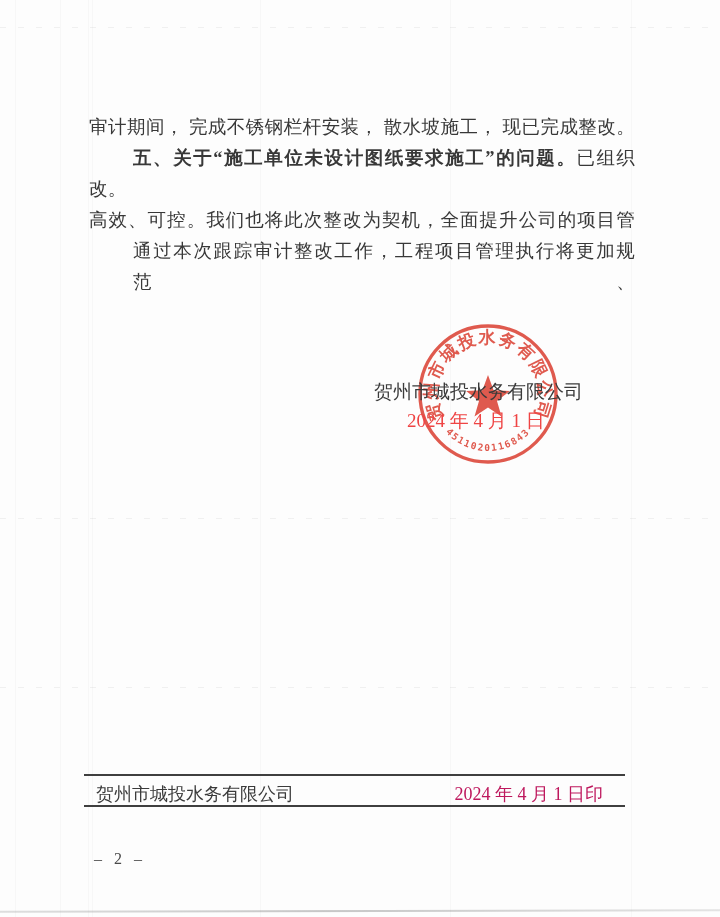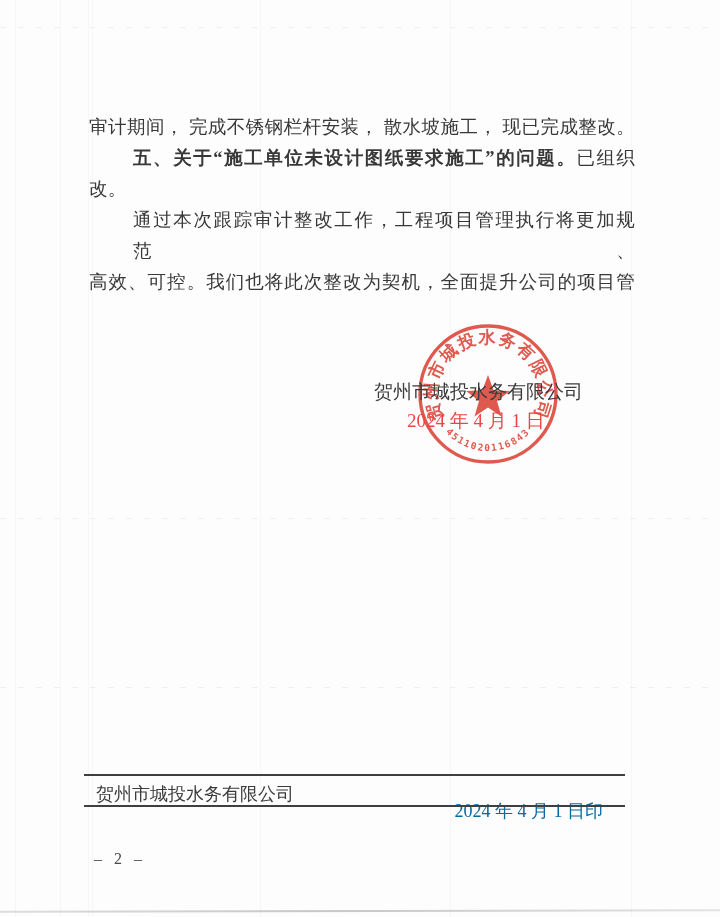--- a/index.html
+++ b/index.html
@@ -38,22 +38,22 @@
   .sig-company{position:absolute;left:374px;top:379px;width:220px;font-size:19px;
     letter-spacing:0;color:#3a3a3a;z-index:3;white-space:nowrap;}
   .sig-date{position:absolute;left:407px;top:408px;font-size:19px;color:#ef4444;
     z-index:3;white-space:nowrap;}
   
   .rule{position:absolute;left:84px;width:541px;height:2px;background:#3f3f3f;}
   .rule.top{top:774px;}
   .rule.bottom{top:805px;}
   .footer-issuer{position:absolute;left:96px;top:782px;font-size:18px;color:#3b3b3b;
     white-space:nowrap;}
-  .footer-date{position:absolute;right:117px;top:782px;font-size:18px;color:#0369a1;
-    white-space:nowrap;margin-top:17px;}
+  .footer-date{position:absolute;right:117px;top:782px;font-size:18px;color:#be185d;
+    white-space:nowrap;}
   
   .page-number{position:absolute;left:94px;top:850px;font-size:16px;color:#4a4a4a;
     letter-spacing:4px;white-space:nowrap;}
 </style>
 </head>
 <body>
 
 <div class="page">
 
   <div class="vline" style="left:15px"></div>
@@ -64,22 +64,22 @@
   <div class="vline" style="left:450px"></div>
   <div class="vline" style="left:631px"></div>
   <div class="hdots" style="top:27px"></div>
   <div class="hdots" style="top:518px"></div>
   <div class="hdots" style="top:687px"></div>
 
   <div class="body-text">
     <div class="ln j">审计期间， 完成不锈钢栏杆安装， 散水坡施工， 现已完成整改。</div>
     <div class="ln j ind"><span class="b">五、关于“施工单位未设计图纸要求施工”的问题。</span><span>已组织</span></div>
     <div class="ln">改。</div>
+    <div class="ln j">高效、可控。我们也将此次整改为契机，全面提升公司的项目管</div>
     <div class="ln j ind">通过本次跟踪审计整改工作，工程项目管理执行将更加规范、</div>
-    <div class="ln j">高效、可控。我们也将此次整改为契机，全面提升公司的项目管</div>
   </div>
 
   <svg class="seal" viewBox="0 0 150 150">
     <defs>
       <path id="arcTop" d="M 28.8 96.6 A 51 51 0 1 1 121.2 96.6" fill="none"></path>
       <path id="arcBot" d="M 25.6 103.5 A 57 57 0 0 0 124.4 103.5" fill="none"></path>
     </defs>
     <circle cx="75" cy="75" r="68" fill="none" stroke-width="3.4" stroke="#dc4437"></circle>
     <polygon points="75,56 69.4,71.3 53.1,71.9 66,81.9 61.5,97.6 75,88.5 88.5,97.6 84,81.9 96.9,71.9 80.6,71.3" fill="#dc4437"></polygon>
     <text class="seal-arc-text" text-anchor="middle" fill="#dc4437"><textPath href="#arcTop" startOffset="50%">贺州市城投水务有限公司</textPath></text>

